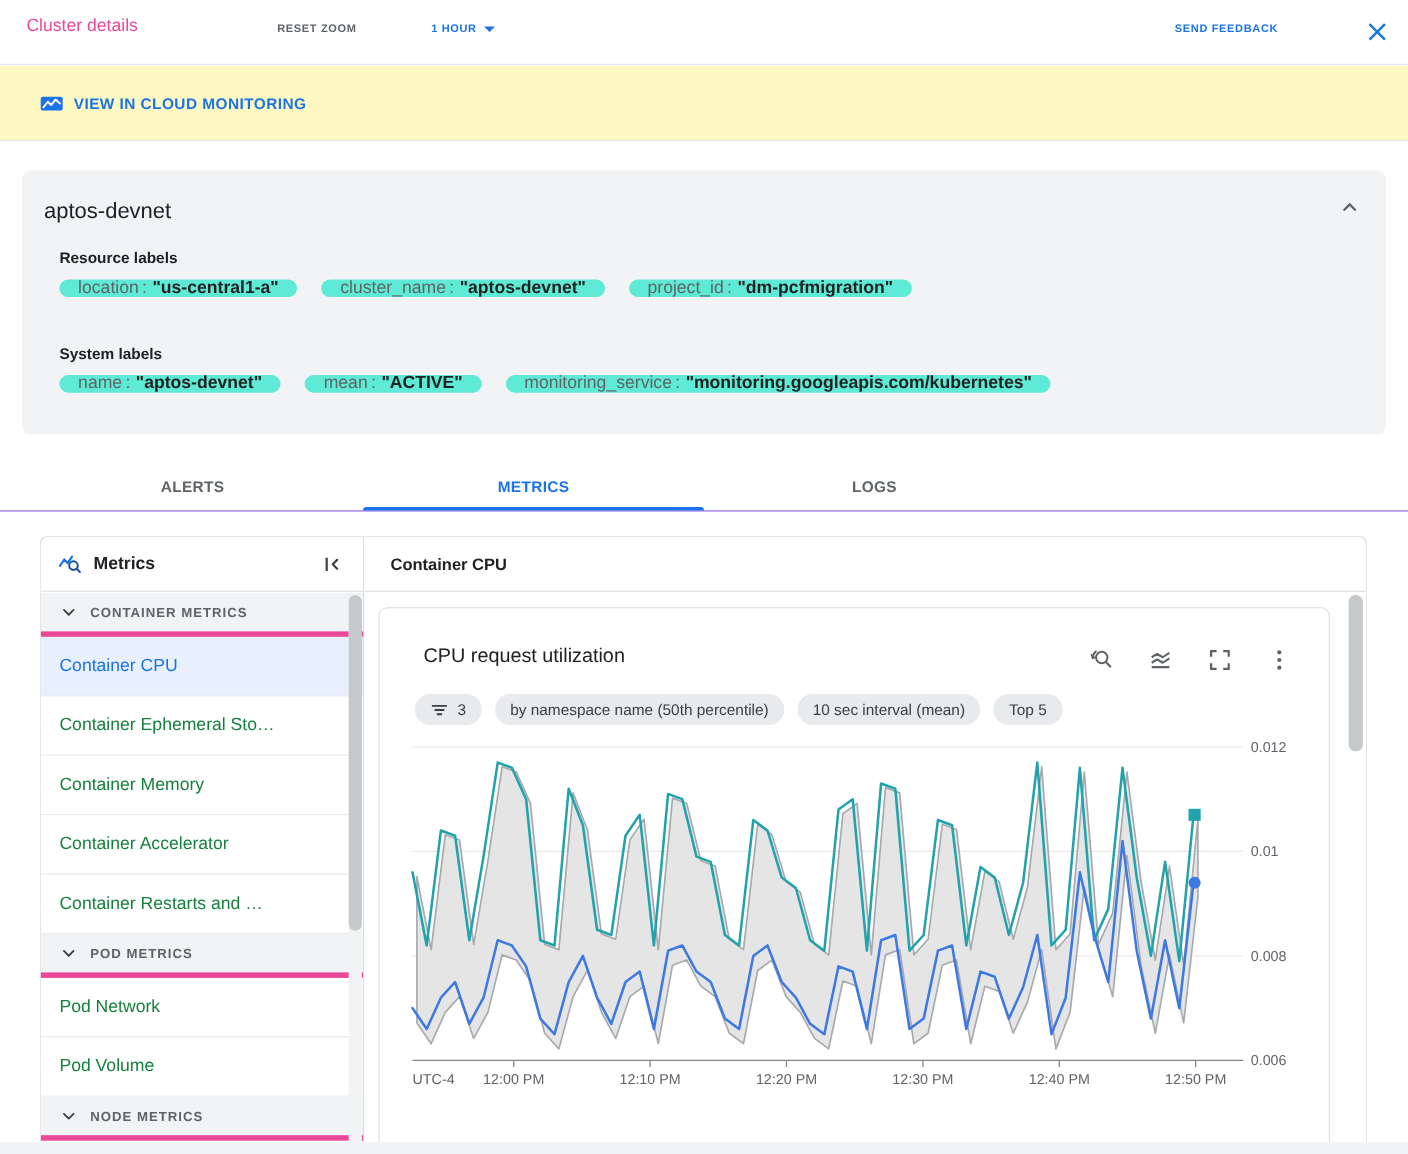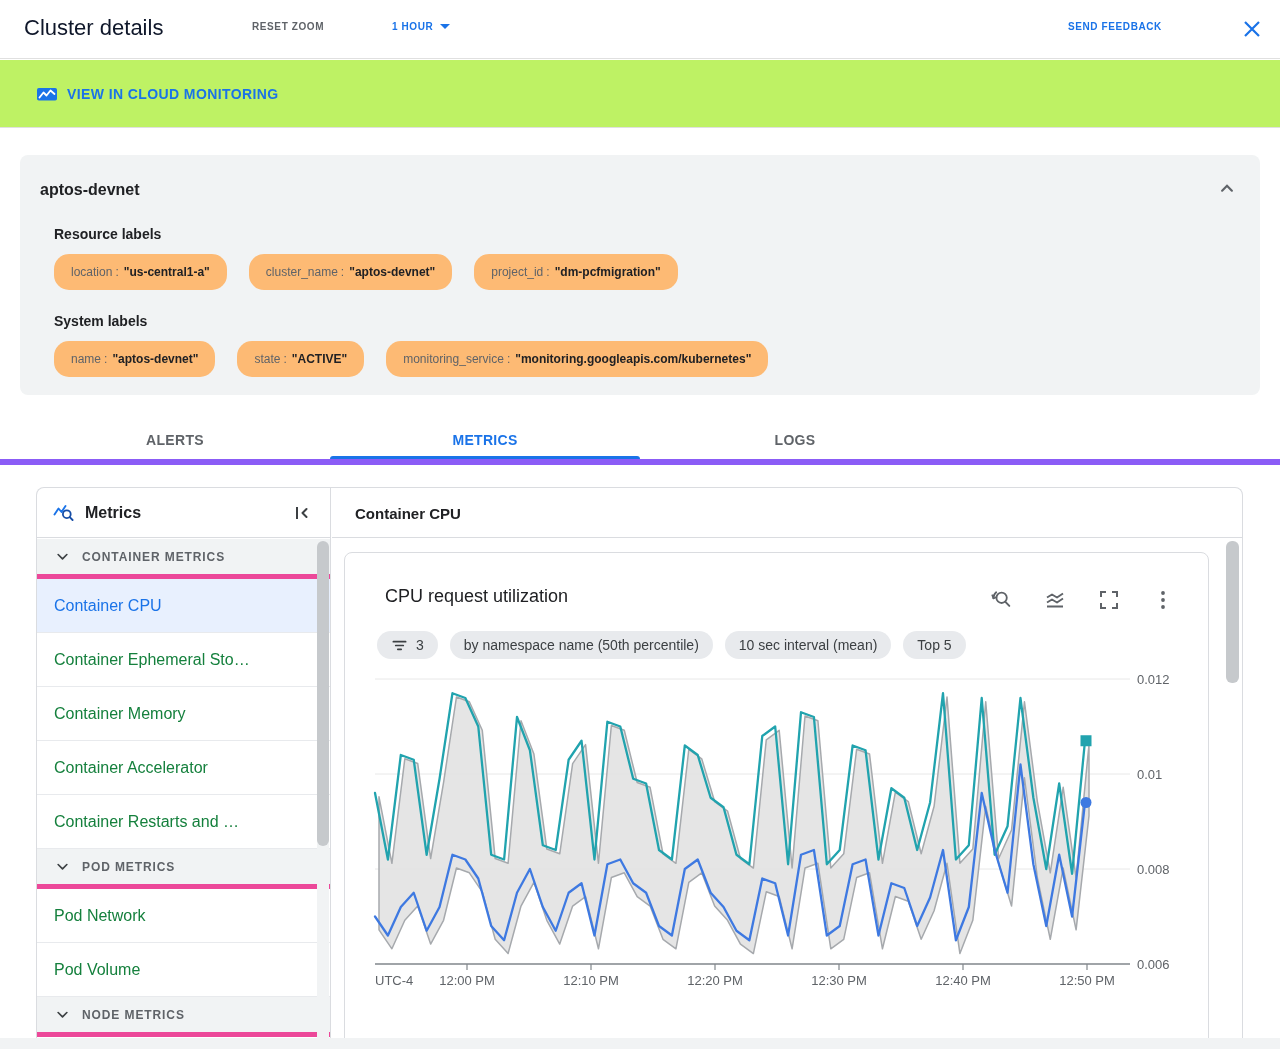--- a/index.html
+++ b/index.html
@@ -4,45 +4,45 @@
 <style>
   * { box-sizing: border-box; margin: 0; padding: 0; }
   html,body { width:1280px; height:1049px; }
   body {
     font-family:"Liberation Sans","DejaVu Sans",sans-serif;
     color:#202124; background:#fff; position:relative; overflow:hidden;
   }
 
   
   .header { position:absolute; top:0; left:0; width:1280px; height:59px; background:#fff; border-bottom:1px solid #e0e0e0; }
-  .page-title { position:absolute; left:24px; top:15px; font-size:22px; color:#0f172a; }
+  .page-title { position:absolute; left:24px; top:15px; font-size:16px; color:#ec4899; }
   .txt-btn { font-size:10px; font-weight:bold; letter-spacing:.6px; cursor:pointer; background:none; border:none; font-family:inherit; }
   .reset-zoom { position:absolute; left:252px; top:21px; color:#5f6368; }
   .hour-btn { position:absolute; left:392px; top:21px; color:#1a73e8; display:flex; align-items:center; gap:7px; }
   .caret-down { width:0; height:0; border-left:5px solid transparent; border-right:5px solid transparent; border-top:5px solid #1a73e8; display:inline-block; }
   .send-feedback { position:absolute; left:1068px; top:21px; color:#1a73e8; }
   .close-btn { position:absolute; left:1238px; top:15px; width:28px; height:28px; cursor:pointer; }
 
   
-  .monitor-row { position:absolute; top:60px; left:0; width:1280px; height:68px; border-bottom:1px solid #e0e0e0; background:#bef264; }
+  .monitor-row { position:absolute; top:60px; left:0; width:1280px; height:68px; border-bottom:1px solid #e0e0e0; background:#fef9c3; }
   .monitor-link { position:absolute; left:36px; top:24px; display:flex; align-items:center; gap:9px; color:#1a73e8; font-size:14px; font-weight:bold; letter-spacing:.4px; cursor:pointer; }
 
   
   .cluster-card { position:absolute; left:20px; top:155px; width:1240px; height:240px; background:#f1f3f4; border-radius:8px; }
-  .cluster-name { position:absolute; left:20px; top:26px; font-size:16px; font-weight:bold; color:#202124; }
+  .cluster-name { position:absolute; left:20px; top:26px; font-size:20px; font-weight:normal; color:#202124; }
   .card-collapse { position:absolute; right:20px; top:20px; width:26px; height:26px; cursor:pointer; }
   .labels-title { position:absolute; left:34px; font-size:14px; font-weight:bold; color:#202124; }
   .chip-row { position:absolute; left:34px; display:flex; gap:22px; }
-  .label-chip { background:#fdba74; border-radius:15px; height:36px; display:flex; align-items:center; padding:0 17px; font-size:12px; white-space:nowrap; }
+  .label-chip { background:#5eead4; border-radius:15px; height:16px; display:flex; align-items:center; padding:0 17px; font-size:16px; white-space:nowrap; }
   .label-chip .k { color:#5f6368; }
   .label-chip .sep { color:#5f6368; margin:0 5px 0 3px; }
   .label-chip .v { color:#202124; font-weight:bold; }
 
   
-  .tabs { position:absolute; top:420px; left:0; width:1280px; height:45px; border-bottom:6px solid #8b5cf6; display:flex; padding:0 20px; }
+  .tabs { position:absolute; top:420px; left:0; width:1280px; height:45px; border-bottom:1px solid #8b5cf6; display:flex; padding:0 20px; }
   .tab { width:310px; height:100%; display:flex; align-items:center; justify-content:center; font-size:14px; font-weight:bold; letter-spacing:.3px; color:#5f6368; cursor:pointer; position:relative; }
   .tab.active { color:#1a73e8; }
   .tab.active::after { content:""; position:absolute; bottom:0; left:0; right:0; height:3px; background:#1a73e8; border-radius:3px 3px 0 0; }
 
   
   .panel { position:absolute; left:36px; top:487px; width:1207px; height:562px; border:1px solid #dadce0; border-bottom:none; border-radius:8px 8px 0 0; background:#fff; overflow:hidden; }
   .sidebar { position:absolute; left:0; top:0; width:294px; height:100%; border-right:1px solid #dadce0; }
   .sidebar-header { position:absolute; left:0; top:0; width:100%; height:50px; border-bottom:1px solid #dadce0; }
   .sidebar-title { position:absolute; left:48px; top:16px; font-size:16px; font-weight:bold; color:#202124; }
   .sidebar-icon { position:absolute; left:14px; top:13px; }
@@ -130,21 +130,21 @@
   </div>
 
   <div class="labels-title" style="top:158px">System labels</div>
   <div class="chip-row" style="top:186px">
     <div class="label-chip">
       <span class="k">name</span>
         <span class="sep">:</span>
         <span class="v">"aptos-devnet"</span>
     </div>
     <div class="label-chip">
-      <span class="k">state</span>
+      <span class="k">mean</span>
         <span class="sep">:</span>
         <span class="v">"ACTIVE"</span>
     </div>
     <div class="label-chip">
       <span class="k">monitoring_service</span>
         <span class="sep">:</span>
         <span class="v">"monitoring.googleapis.com/kubernetes"</span>
     </div>
   </div>
 </div>

